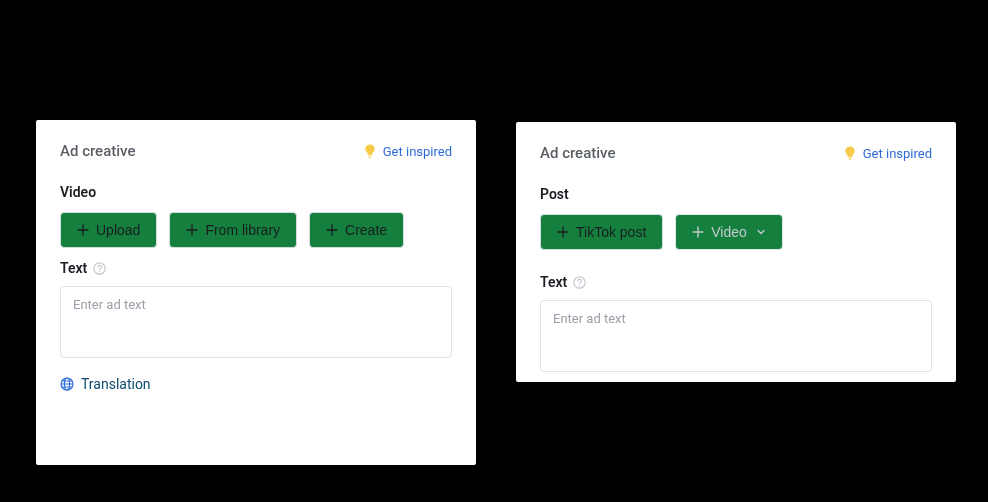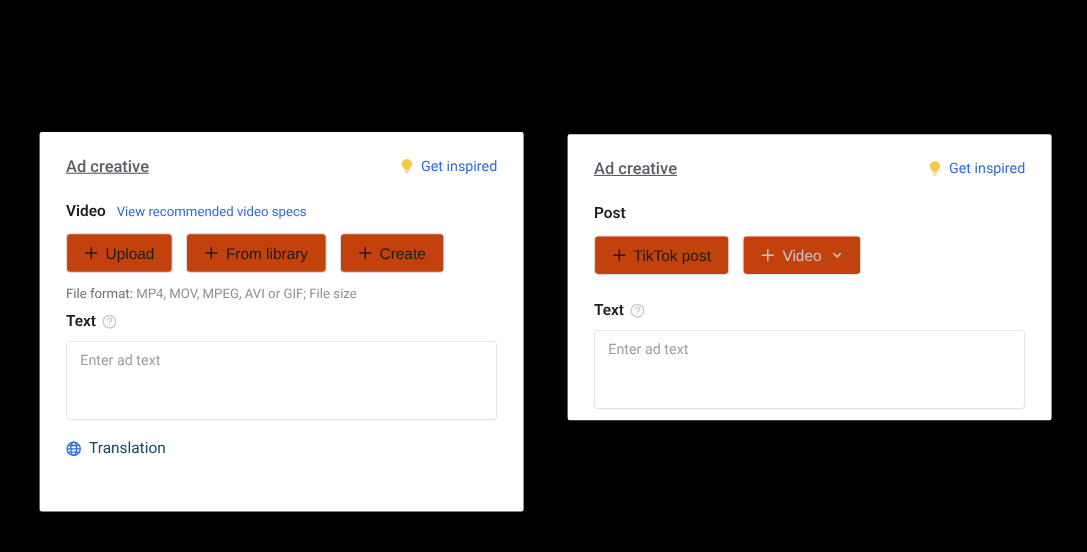--- a/index.html
+++ b/index.html
@@ -36,21 +36,20 @@
     .panel-header {
       display: flex;
       justify-content: space-between;
       align-items: center;
       margin-bottom: 24px;
     }
     .panel-title {
       font-size: 15px;
       color: #5a5f66;
       font-weight: 500;
-      text-decoration: underline;
     }
     .inspire-link {
       display: flex;
       align-items: center;
       gap: 6px;
       font-size: 13px;
       color: #2e6bd6;
       cursor: pointer;
     }
     .bulb-icon {
@@ -83,21 +82,21 @@
       margin-bottom: 12px;
     }
     .btn {
       display: flex;
       align-items: center;
       gap: 7px;
       height: 36px;
       padding: 0 16px;
       border: 1px solid #d7dbe0;
       border-radius: 4px;
-      background: #c2410c;
+      background: #15803d;
       font-size: 14px;
       color: #1a1d21;
       cursor: pointer;
     }
     .btn.disabled {
       color: #c4c9d0;
       border-color: #e5e7eb;
       cursor: default;
     }
     .plus-icon {
@@ -186,21 +185,20 @@
               <rect x="4" y="11.4" width="4" height="0.9" rx="0.45" fill="#f7c948"></rect>
               <rect x="4.5" y="12.8" width="3" height="0.9" rx="0.45" fill="#f7c948"></rect>
             </svg>
         </span>
         <span>Get inspired</span>
       </div>
     </div>
 
     <div class="section-label-row">
       <span class="section-label">Video</span>
-      <span class="small-link">View recommended video specs</span>
     </div>
 
     <div class="btn-row">
       <button class="btn">
         <span class="plus-icon">
           <svg width="12" height="12" viewBox="0 0 12 12">
               <path d="M6 1v10M1 6h10" stroke="#1a1d21" stroke-width="1.4" stroke-linecap="round"></path>
             </svg>
         </span>
         <span>Upload</span>
@@ -216,24 +214,20 @@
       <button class="btn">
         <span class="plus-icon">
           <svg width="12" height="12" viewBox="0 0 12 12">
               <path d="M6 1v10M1 6h10" stroke="#1a1d21" stroke-width="1.4" stroke-linecap="round"></path>
             </svg>
         </span>
         <span>Create</span>
       </button>
     </div>
 
-    <div class="meta-text">
-      <span class="strong">File format:</span>
-      <span>MP4, MOV, MPEG, AVI or GIF; File size</span>
-    </div>
 
 
     <div class="text-label-row">
       <span class="section-label">Text</span>
       <span class="help-icon">
         <svg width="13" height="13" viewBox="0 0 13 13">
             <circle cx="6.5" cy="6.5" r="5.7" fill="none" stroke="#c4c9d0" stroke-width="1.2"></circle>
             <path d="M4.7 5c.2-1 1-1.6 1.9-1.6 1 0 1.8.7 1.8 1.6 0 .7-.4 1.1-1 1.5-.5.3-.9.6-.9 1.2" stroke="#c4c9d0" stroke-width="1.2" fill="none" stroke-linecap="round"></path>
             <circle cx="6.5" cy="9.6" r="0.7" fill="#c4c9d0"></circle>
           </svg>

